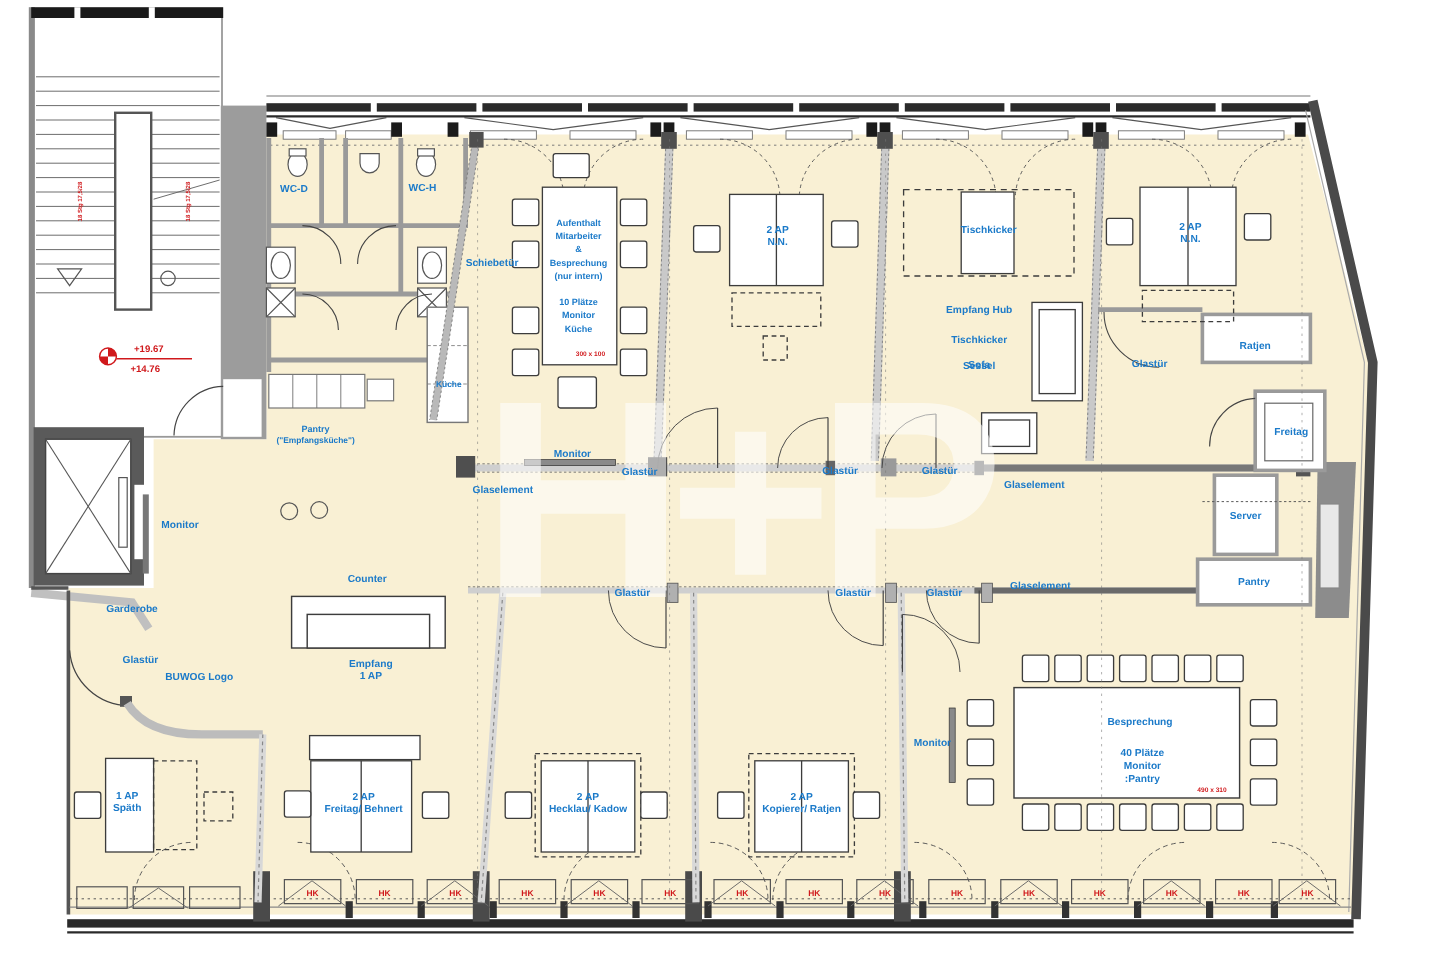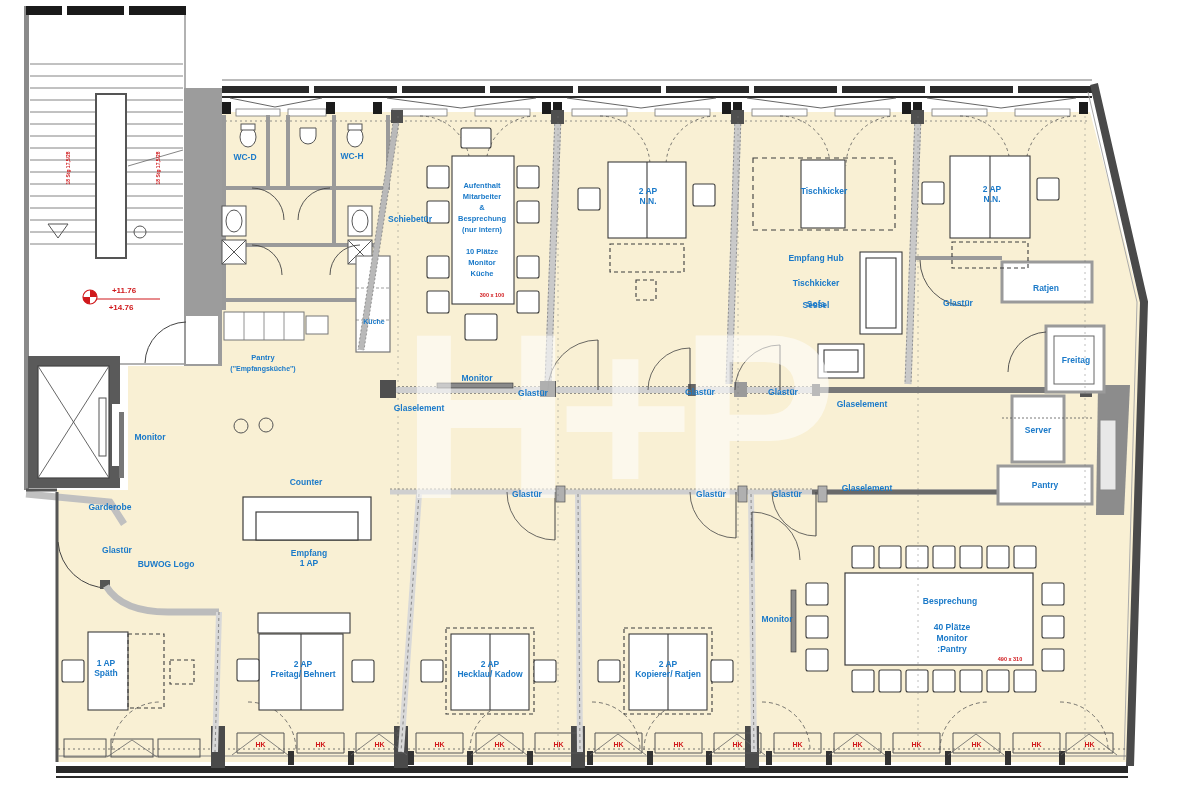--- a/index.html
+++ b/index.html
@@ -426,21 +426,21 @@
     <text class="hk" x="976.5" y="747">HK</text>
     <text class="hk" x="1036.5" y="747">HK</text>
     <text class="hk" x="1089.5" y="747">HK</text>
   </g>
 </svg>
 
 <div class="watermark">H+P</div>
 
 <div class="lbl red riser rot" style="left:68px;top:168px">18 Stg 17,5/28</div>
 <div class="lbl red riser rot" style="left:158px;top:168px">18 Stg 17,5/28</div>
-<div class="lbl red lvl" style="left:124px;top:291px">+11.76</div>
+<div class="lbl red lvl" style="left:124px;top:291px">+19.67</div>
 <div class="lbl red lvl" style="left:121px;top:308px">+14.76</div>
 
 <div class="lbl" style="left:245px;top:157px">WC-D</div>
 <div class="lbl" style="left:352px;top:156px">WC-H</div>
 <div class="lbl" style="left:410px;top:219px">Schiebetür</div>
 <div class="lbl xs" style="left:374px;top:321px">Küche</div>
 <div class="lbl sm" style="left:263px;top:358px">Pantry</div>
 <div class="lbl xs" style="left:263px;top:368px">("Empfangsküche")</div>
 
 <div class="lbl sm" style="left:482px;top:186px">Aufenthalt</div>

